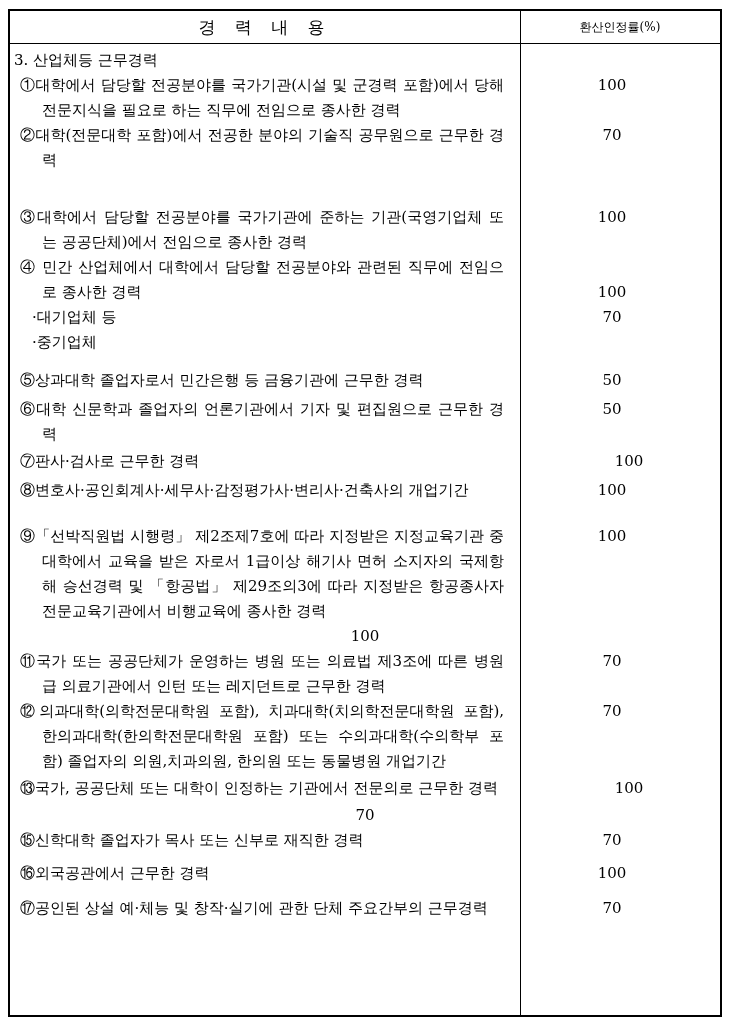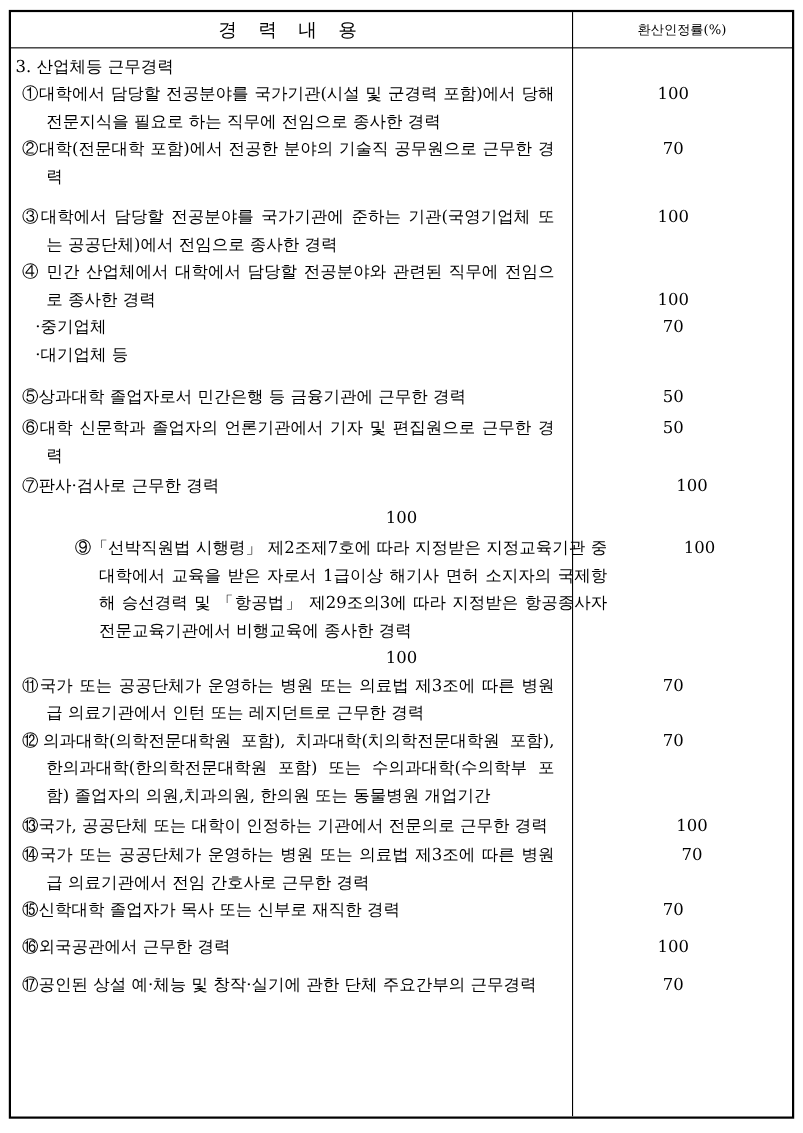--- a/index.html
+++ b/index.html
@@ -72,26 +72,26 @@
     padding-left: 12px;
   }
   .cell-rate {
     flex: 1;
     text-align: center;
   }
   .rates-offset {
     padding-top: 25px;
   }
   .g2  { margin-top: 2px; gap: 34px; }
-  .g3  { margin-top: 3px; padding-left: 48px; }
+  .g3  { margin-top: 21px; }
   .g4  { margin-top: 4px; }
   .g8  { margin-top: 8px; justify-content: center; }
   .g10 { margin-top: 10px; align-items: flex-end; }
   .g13 { margin-top: 13px; }
-  .g16 { margin-top: 12px; }
+  .g16 { margin-top: 32px; }
 </style>
 </head>
 <body>
 
 <div class="doc-table">
   <div class="col-divider"></div>
 
   <div class="header-row">
     <div class="header-cell-left">경 력 내 용</div>
     <div class="header-cell-right">환산인정률(%)</div>
@@ -117,22 +117,22 @@
     <div class="row g16">
       <div class="cell-text">
           <p class="item-text">③대학에서 담당할 전공분야를 국가기관에 준하는 기관(국영기업체 또는 공공단체)에서 전임으로 종사한 경력</p>
         </div>
       <div class="cell-rate">100</div>
     </div>
 
     <div class="row">
       <div class="cell-text">
         <p class="item-text">④ 민간 산업체에서 대학에서 담당할 전공분야와 관련된 직무에 전임으로 종사한 경력</p>
+        <p class="sub-line">·대기업체 등</p>
         <p class="sub-line">·중기업체</p>
-        <p class="sub-line">·대기업체 등</p>
       </div>
       <div class="cell-rate rates-offset">
         <div>100</div>
         <div>70</div>
       </div>
     </div>
 
     <div class="row g13">
       <div class="cell-text">
           <p class="item-text">⑤상과대학 졸업자로서 민간은행 등 금융기관에 근무한 경력</p>
@@ -148,20 +148,23 @@
     </div>
 
     <div class="row g2">
       <div class="cell-text">
           <p class="item-text">⑦판사·검사로 근무한 경력</p>
         </div>
       <div class="cell-rate">100</div>
     </div>
 
     <div class="row g4">
+      <div class="cell-text">
+          <p class="item-text">⑧변호사·공인회계사·세무사·감정평가사·변리사·건축사의 개업기간</p>
+        </div>
       <div class="cell-rate">100</div>
     </div>
 
     <div class="row g3">
       <div class="cell-text">
           <p class="item-text">⑨「선박직원법 시행령」 제2조제7호에 따라 지정받은 지정교육기관 중 대학에서 교육을 받은 자로서 1급이상 해기사 면허 소지자의 국제항해 승선경력 및 「항공법」 제29조의3에 따라 지정받은 항공종사자 전문교육기관에서 비행교육에 종사한 경력</p>
         </div>
       <div class="cell-rate">100</div>
     </div>
 
@@ -184,23 +187,20 @@
     </div>
 
     <div class="row g2">
       <div class="cell-text">
           <p class="item-text">⑬국가, 공공단체 또는 대학이 인정하는 기관에서 전문의로 근무한 경력</p>
         </div>
       <div class="cell-rate">100</div>
     </div>
 
     <div class="row g2">
-      <div class="cell-text">
-          <p class="item-text">⑭국가 또는 공공단체가 운영하는 병원 또는 의료법 제3조에 따른 병원급 의료기관에서 전임 간호사로 근무한 경력</p>
-        </div>
       <div class="cell-rate">70</div>
     </div>
 
     <div class="row">
       <div class="cell-text">
           <p class="item-text">⑮신학대학 졸업자가 목사 또는 신부로 재직한 경력</p>
         </div>
       <div class="cell-rate">70</div>
     </div>
 

